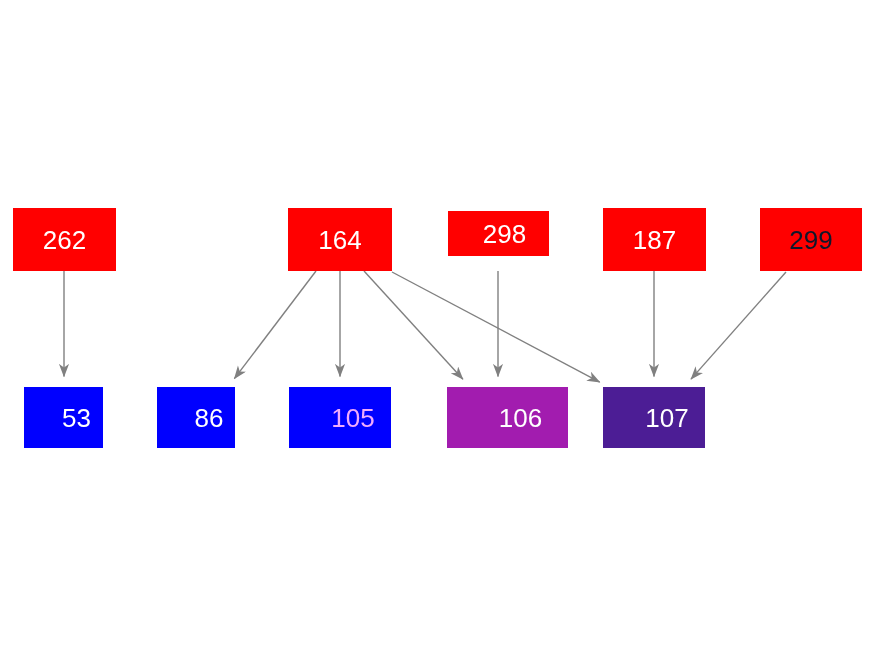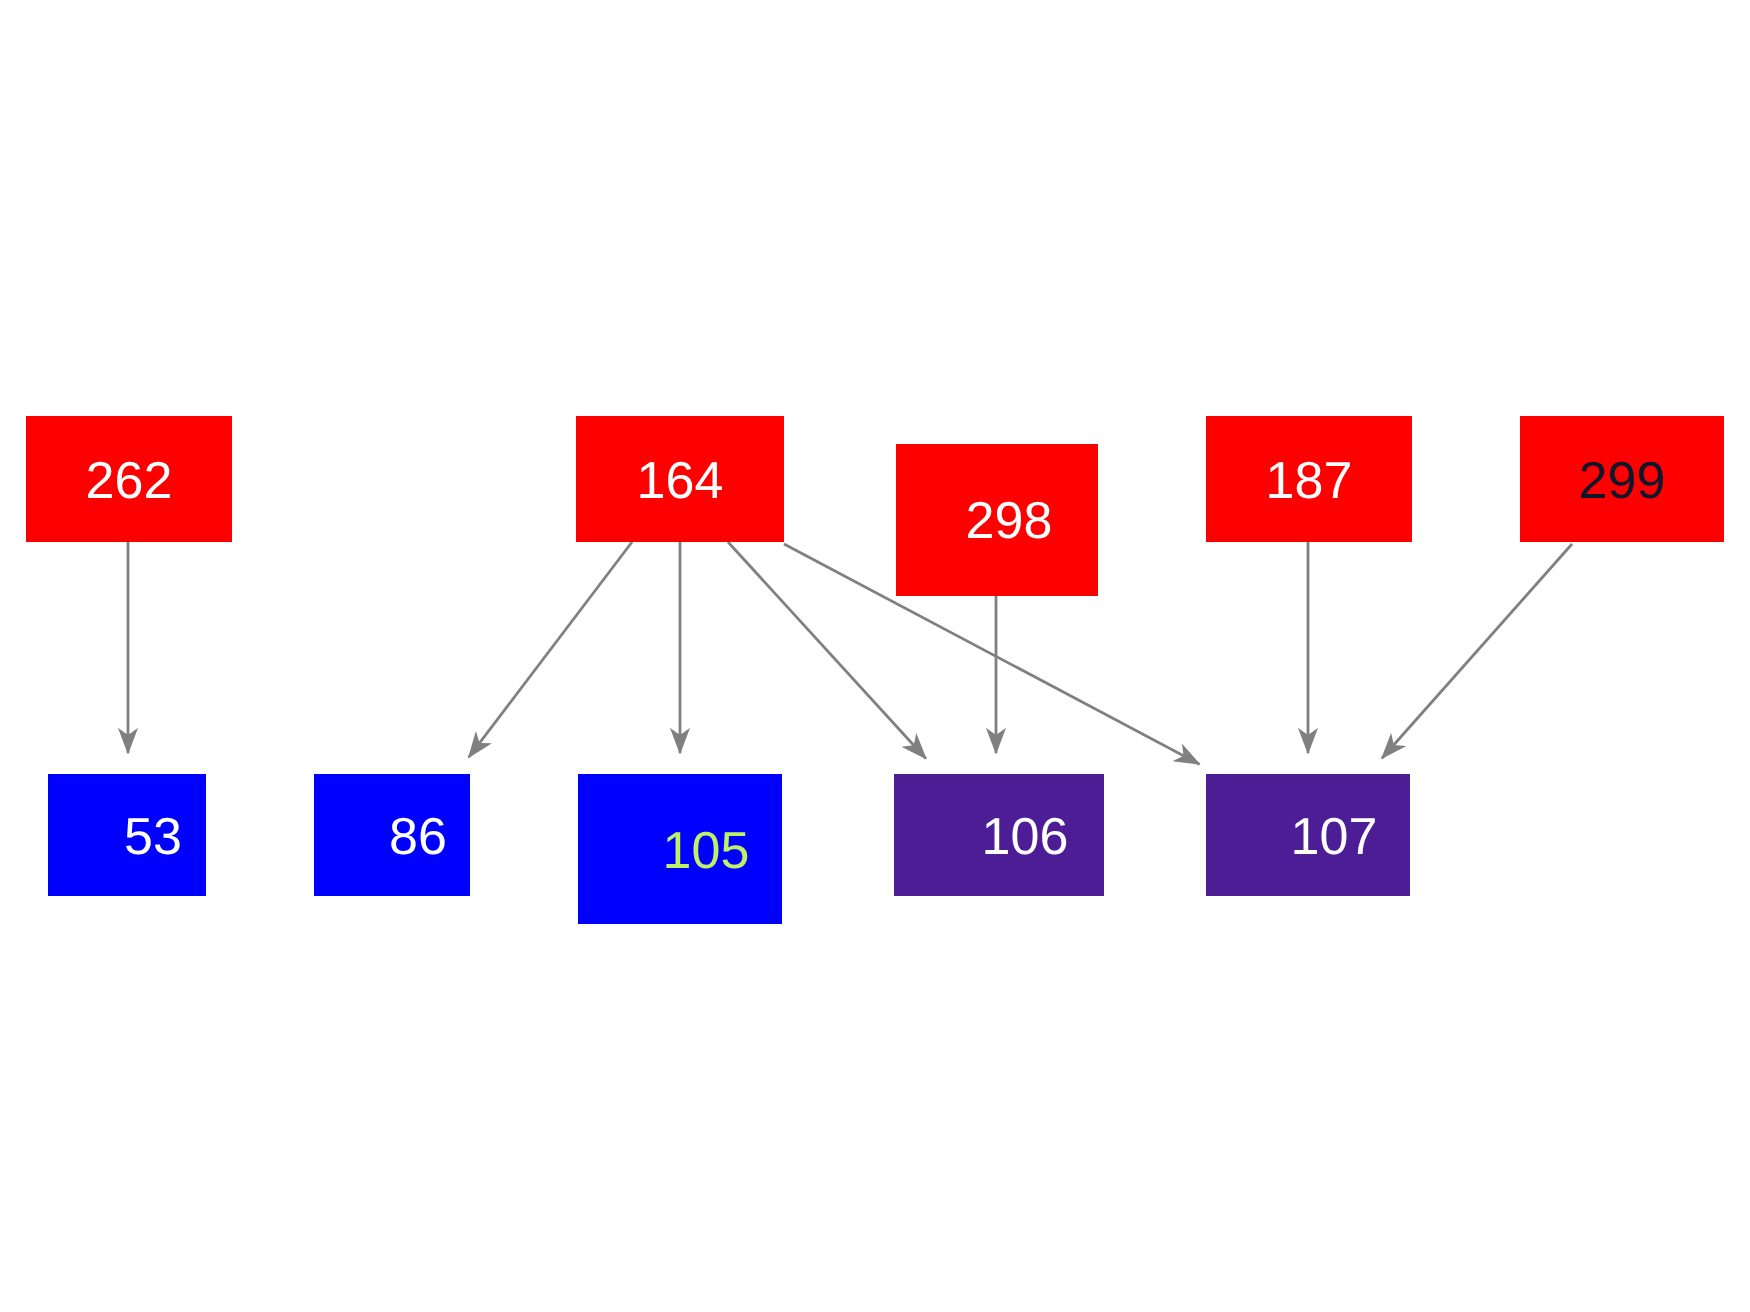--- a/index.html
+++ b/index.html
@@ -65,39 +65,39 @@
       </g>
   </svg>
 
   <div id="nodes-layer">
       <div class="node-rect node-source" style="left: 13px; top: 208px; width: 103px; height: 63px; background: rgb(255, 0, 0); color: rgb(255, 255, 255);">
         <span>262</span>
       </div>
       <div class="node-rect node-source" style="left: 288px; top: 208px; width: 104px; height: 63px; background: rgb(255, 0, 0); color: rgb(255, 255, 255);">
         <span>164</span>
       </div>
-      <div class="node-rect node-source" style="left: 448px; top: 222px; width: 101px; height: 76px; background: rgb(255, 0, 0); color: rgb(255, 255, 255); padding-left: 12px;">
+      <div class="node-rect node-source" style="left: 448px; top: 211px; width: 101px; height: 45px; background: rgb(255, 0, 0); color: rgb(255, 255, 255); padding-left: 12px;">
         <span>298</span>
       </div>
       <div class="node-rect node-source" style="left: 603px; top: 208px; width: 103px; height: 63px; background: rgb(255, 0, 0); color: rgb(255, 255, 255);">
         <span>187</span>
       </div>
       <div class="node-rect node-source" style="left: 760px; top: 208px; width: 102px; height: 63px; background: rgb(255, 0, 0); color: #0f172a;">
         <span>299</span>
       </div>
       <div class="node-rect node-target" style="left: 24px; top: 387px; width: 79px; height: 61px; background: rgb(0, 0, 255); color: rgb(255, 255, 255);">
         <span>53</span>
       </div>
       <div class="node-rect node-target" style="left: 157px; top: 387px; width: 78px; height: 61px; background: rgb(0, 0, 255); color: rgb(255, 255, 255);">
         <span>86</span>
       </div>
-      <div class="node-rect node-target" style="left: 289px; top: 387px; width: 102px; height: 75px; background: rgb(0, 0, 255); color: #bef264;">
+      <div class="node-rect node-target" style="left: 289px; top: 387px; width: 102px; height: 61px; background: rgb(0, 0, 255); color: #f0abfc;">
         <span>105</span>
       </div>
-      <div class="node-rect node-target" style="left: 447px; top: 387px; width: 105px; height: 61px; background: #4c1d95; color: rgb(255, 255, 255);">
+      <div class="node-rect node-target" style="left: 447px; top: 387px; width: 121px; height: 61px; background: #a21caf; color: rgb(255, 255, 255);">
         <span>106</span>
       </div>
       <div class="node-rect node-target" style="left: 603px; top: 387px; width: 102px; height: 61px; background: #4c1d95; color: rgb(255, 255, 255);">
         <span>107</span>
       </div>
     </div>
 
 </div>
 
 </body></html>

